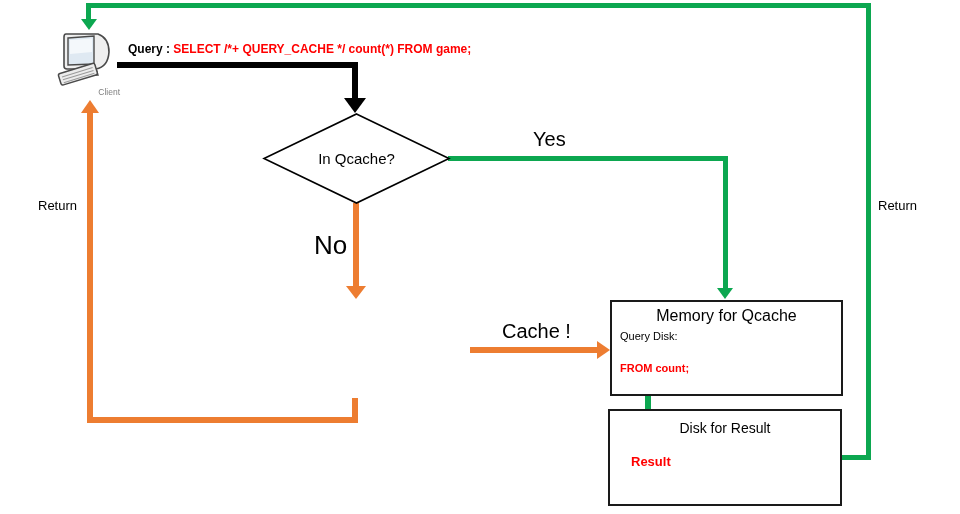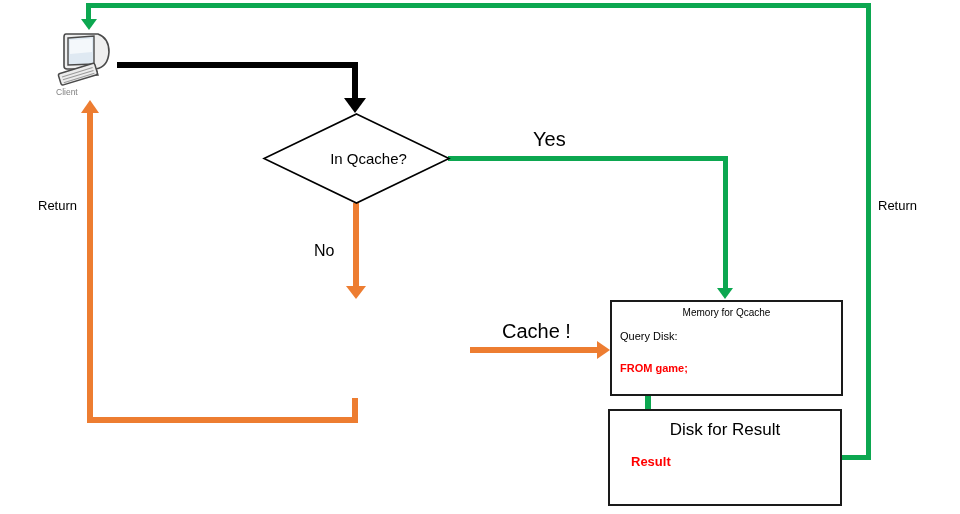--- a/index.html
+++ b/index.html
@@ -15,21 +15,21 @@
   .tri{position:absolute;width:0;height:0;}
   
   .tri-down-g{border-left:8px solid transparent;border-right:8px solid transparent;border-top:11px solid #0ca750;}
   .tri-down-g-big{border-left:10px solid transparent;border-right:10px solid transparent;border-top:13px solid #0ca750;}
   .tri-up-o{border-left:9px solid transparent;border-right:9px solid transparent;border-bottom:13px solid #ed7d31;}
   .tri-down-o{border-left:10px solid transparent;border-right:10px solid transparent;border-top:13px solid #ed7d31;}
   .tri-right-o{border-top:9px solid transparent;border-bottom:9px solid transparent;border-left:13px solid #ed7d31;}
   .tri-down-b{border-left:11px solid transparent;border-right:11px solid transparent;border-top:15px solid #000;}
   
   .node{position:absolute;background:#fff;border:2px solid #1a1a1a;box-sizing:border-box;}
-  .center-lbl{display:flex;align-items:center;justify-content:center;text-align:center;margin-left:12px;}
+  .center-lbl{display:flex;align-items:center;justify-content:center;text-align:center;}
   .red{color:#ff0000;}
   .lbl{position:absolute;white-space:nowrap;}
 </style>
 </head>
 <body>
 
 <div id="canvas">
 
   <div class="line g" style="left:86px;top:3px;width:785px;height:5px;"></div>
   <div class="line g" style="left:866px;top:3px;width:5px;height:457px;"></div>
@@ -70,42 +70,45 @@
 
       <path d="M24 39 L40 39 L42 45 L24 45 Z" fill="#d9d9d9" stroke="#4a4a4a" stroke-width="1.4"></path>
 
       <g transform="translate(2,44) rotate(-17)">
         <rect x="0" y="0" width="38" height="12" rx="2" fill="#ececec" stroke="#4a4a4a" stroke-width="1.5"></rect>
         <line x1="3" y1="4" x2="35" y2="4" stroke="#9a9a9a" stroke-width="1"></line>
         <line x1="3" y1="7" x2="35" y2="7" stroke="#9a9a9a" stroke-width="1"></line>
         <line x1="3" y1="10" x2="35" y2="10" stroke="#9a9a9a" stroke-width="1"></line>
       </g>
     </svg>
-    <div style="position:absolute;left:0;top:57px;width:64px;text-align:left;font-size:8.5px;color:#7f7f7f;">Client</div>
+    <div style="position:absolute;left:0;top:57px;width:64px;text-align:right;font-size:8.5px;color:#7f7f7f;">Client</div>
   </div>
 
+  <div class="lbl" style="left:128px;top:42px;font-size:12px;font-weight:bold;">
+    <span>Query : </span><span class="red">SELECT /*+ QUERY_CACHE */ count(*) FROM game;</span>
+  </div>
 
   <div class="abs" style="left:261px;top:112px;width:191px;height:93px;">
     <svg width="191" height="93" viewBox="0 0 191 93">
       <polygon points="95.5,2 188,46.5 95.5,91 3,46.5" fill="#ffffff" stroke="#000000" stroke-width="1.6"></polygon>
     </svg>
     <div class="center-lbl" style="position:absolute;left:0;top:0;width:191px;height:93px;font-size:15px;">In Qcache?</div>
   </div>
 
   <div class="lbl" style="left:533px;top:128px;font-size:20px;">Yes</div>
-  <div class="lbl" style="left:314px;top:242px;font-size:16px;">No</div>
+  <div class="lbl" style="left:314px;top:230px;font-size:26px;">No</div>
   <div class="lbl" style="left:502px;top:320px;font-size:20px;">Cache !</div>
   <div class="lbl" style="left:38px;top:198px;font-size:13px;">Return</div>
   <div class="lbl" style="left:878px;top:198px;font-size:13px;">Return</div>
 
 
   <div class="node" style="left:610px;top:300px;width:233px;height:96px;">
-    <div style="position:absolute;left:0;top:5px;width:100%;text-align:center;font-size:10px;">Memory for Qcache</div>
+    <div style="position:absolute;left:0;top:5px;width:100%;text-align:center;font-size:16px;">Memory for Qcache</div>
     <div style="position:absolute;left:8px;top:28px;font-size:11px;">Query Disk:</div>
-    <div class="red" style="position:absolute;left:8px;top:60px;font-size:11px;font-weight:bold;">FROM game;</div>
+    <div class="red" style="position:absolute;left:8px;top:60px;font-size:11px;font-weight:bold;">FROM count;</div>
   </div>
 
   <div class="node" style="left:608px;top:409px;width:234px;height:97px;">
-    <div style="position:absolute;left:0;top:9px;width:100%;text-align:center;font-size:17px;">Disk for Result</div>
+    <div style="position:absolute;left:0;top:9px;width:100%;text-align:center;font-size:14px;">Disk for Result</div>
     <div class="red" style="position:absolute;left:21px;top:43px;font-size:13px;font-weight:bold;">Result</div>
   </div>
 
 </div>
 
 </body></html>

